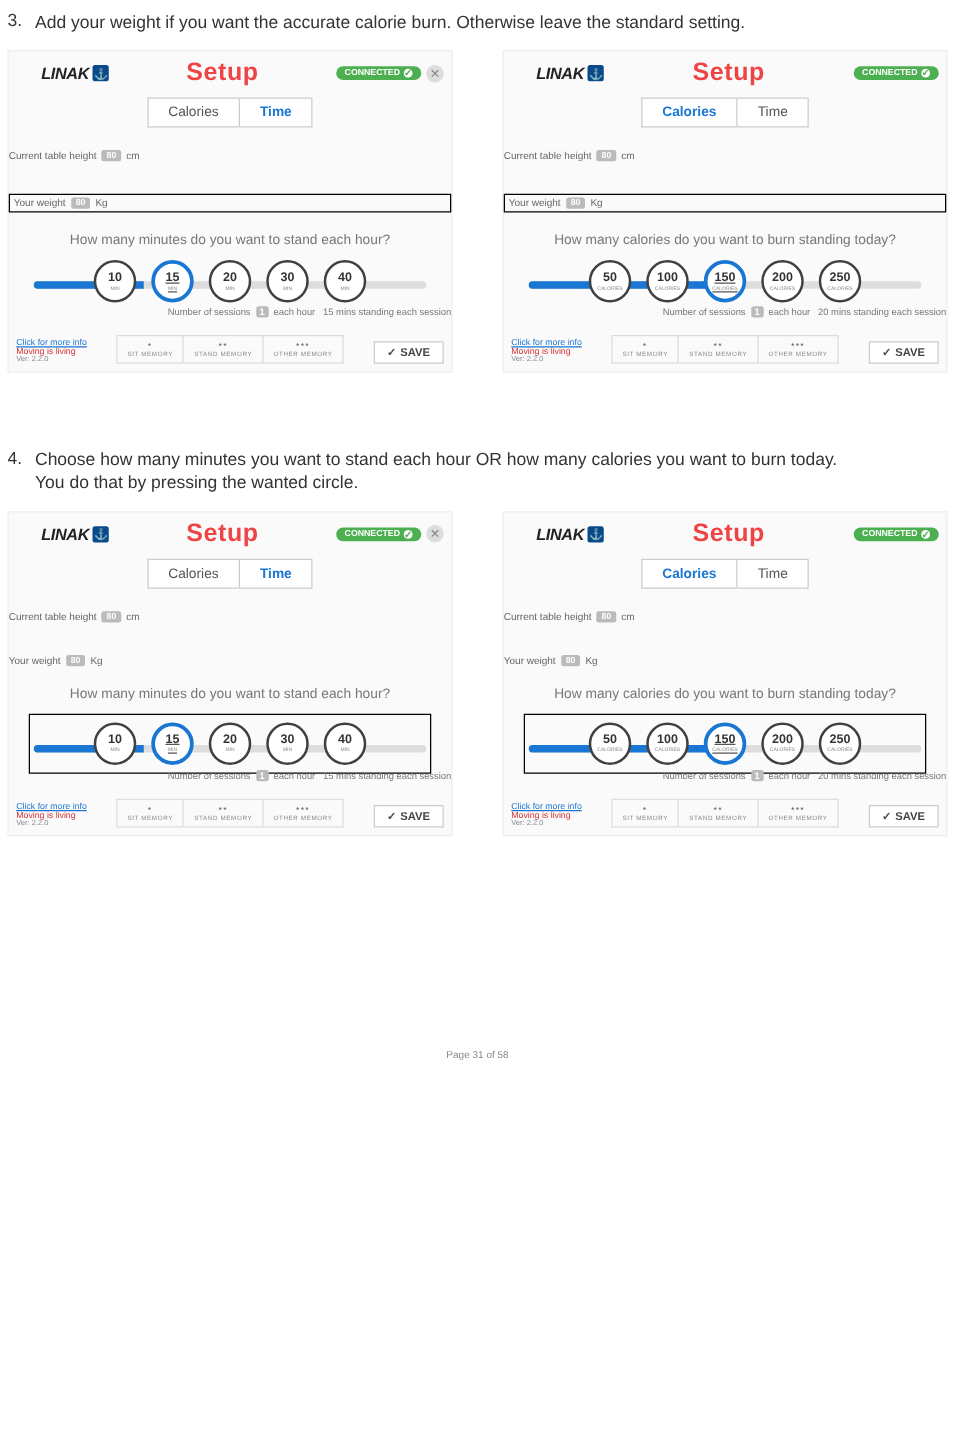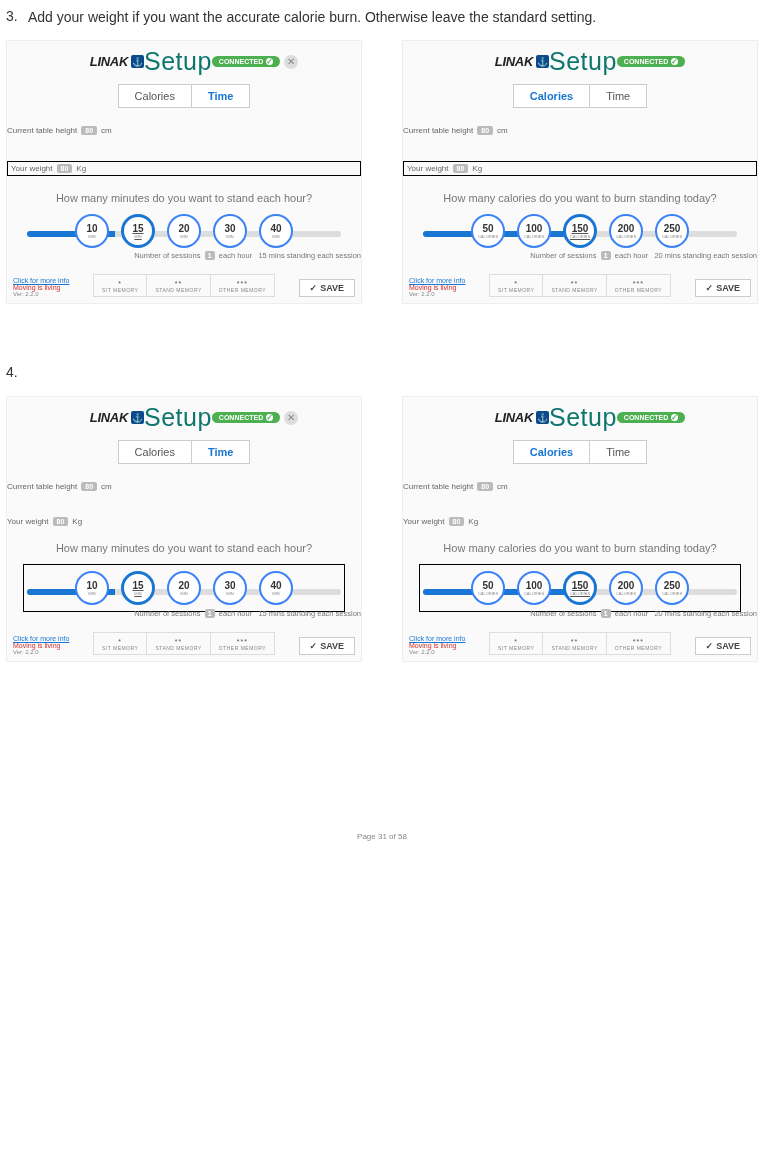--- a/index.html
+++ b/index.html
@@ -2,40 +2,40 @@
 <html><head>
 <meta charset="utf-8">
 <style>
   * { box-sizing: border-box; margin: 0; padding: 0; }
   body { font-family: Arial, Helvetica, sans-serif; width: 764px; background: #fff; padding: 4px 6px 30px 6px; font-size: 14px; color: #333; }
   .instruction { display: flex; margin: 4px 0 14px 0; }
   .instruction .num { width: 22px; flex-shrink:0; }
   .instruction .txt { flex: 1; line-height: 1.3; }
   .row { display: flex; gap: 40px; margin-bottom: 60px; }
   .panel { background: #fafafa; border: 1px solid #eee; width: 372px; position: relative; font-size: 9px; color: #555; padding-bottom: 6px; }
-  .topbar { display: flex; align-items: center; justify-content: center; padding: 6px 6px 2px 6px; margin-left: 20px; }
+  .topbar { display: flex; align-items: center; justify-content: space-between; padding: 6px 6px 2px 6px; margin-left: 20px; }
   .brand { display: flex; align-items: center; gap: 3px; }
   .brand-txt { font-weight: 900; font-size: 13px; font-style: italic; color: #222; letter-spacing: -0.3px; }
   .brand-icon { width: 13px; height: 13px; background: #0a4a8a; border-radius: 2px; display:flex; align-items:center; justify-content:center; color:#fff; font-size:9px; }
-  .title { font-weight: 400; font-size: 25px; color: #0f766e; letter-spacing: 0.5px; }
+  .title { font-weight: 700; font-size: 20px; color: #ef4444; letter-spacing: 0.5px; }
   .conn-wrap { display:flex; align-items:center; gap:4px; }
   .connected { background: #4caf50; border-radius: 9px; padding: 2px 7px; font-size: 7px; font-weight: bold; color: #fff; display:flex; align-items:center; gap:3px; }
   .connected .dot { width:7px; height:7px; border-radius:50%; background:#fff; display:flex; align-items:center; justify-content:center; font-size:8px; color:#4caf50; }
   .close-ic { width:14px; height:14px; border-radius:50%; background:#ddd; display:flex; align-items:center; justify-content:center; font-size:10px; color:#888; }
   .tabs { display: flex; justify-content: center; gap: 0; margin: 6px 0 18px 0; }
   .tab { border: 1px solid #ccc; padding: 5px 16px; font-size: 11px; color: #555; background:#fff; }
   .tab.active { color: #1976d2; font-weight: 600; }
   .tab:first-child { border-right: none; }
   .fields { display: flex; justify-content: flex-end; gap: 26px; margin-bottom: 16px; flex-direction: column; }
   .field { display: flex; align-items: center; gap: 4px; font-size: 8px; color: #666; }
   .valbox { background: #bbb; color: #fff; border-radius: 2px; padding: 1px 4px; font-size: 7px; font-weight: bold; }
   .field-box { border: 1.5px solid #000; padding: 2px 3px; }
   .question { text-align: center; font-size: 11px; color: #777; margin-bottom: 10px; font-weight: 500; }
   .circle-row { display: flex; justify-content: center; gap: 12px; margin-bottom: 4px; position: relative; z-index: 2; }
-  .circle { width: 34px; height: 34px; border-radius: 50%; border: 2px solid #3b82f6; background: #fff; display: flex; flex-direction: column; align-items: center; justify-content: center; }
+  .circle { width: 34px; height: 34px; border-radius: 50%; border: 2px solid #404040; background: #fff; display: flex; flex-direction: column; align-items: center; justify-content: center; }
   .circle.sel { border-color: #1976d2; border-width: 3px; text-decoration: underline; }
   .circle .cv { font-weight: 800; font-size: 10px; color: #333; line-height:1; }
   .circle .cu { font-size: 4px; color: #888; line-height:1; margin-top:1px; }
   .bar-bg { height: 6px; background: #ddd; margin: -21px 20px 14px 20px; position: relative; z-index: 1; border-radius:3px; }
   .bar-fg { position:absolute; top:0; bottom:0; background:#1976d2; border-radius:3px 0 0 3px; }
   .sessions { text-align: right; font-size: 7.5px; color: #777; margin-bottom: 14px; }
   .sessions .sbox { background:#bbb; color:#fff; padding: 0 3px; border-radius:2px; margin: 0 2px; font-weight:bold; }
   .mem-row { display:flex; justify-content:center; gap:0; }
   .mem { border:1px solid #ddd; padding: 5px 8px 3px 8px; text-align:center; font-size:5px; color:#888; letter-spacing:0.5px; }
   .mem + .mem { border-left:none; }
@@ -231,21 +231,22 @@
     <div class="savebtn">
         <span>✓</span>
         <span>SAVE</span>
       </div>
   </div>
 </div>
 
 <div class="instruction">
   <div class="num">4.</div>
   <div class="txt">
-    <br>
+    <span>Choose how many minutes you want to stand each hour OR how many calories you want to burn today.</span><br>
+    <span>You do that by pressing the wanted circle.</span>
   </div>
 </div>
 
 <div class="row">
 
   <div class="panel">
     <div class="topbar">
       <div class="brand">
         <span class="brand-txt">LINAK</span>
         <span class="brand-icon">⚓</span>

